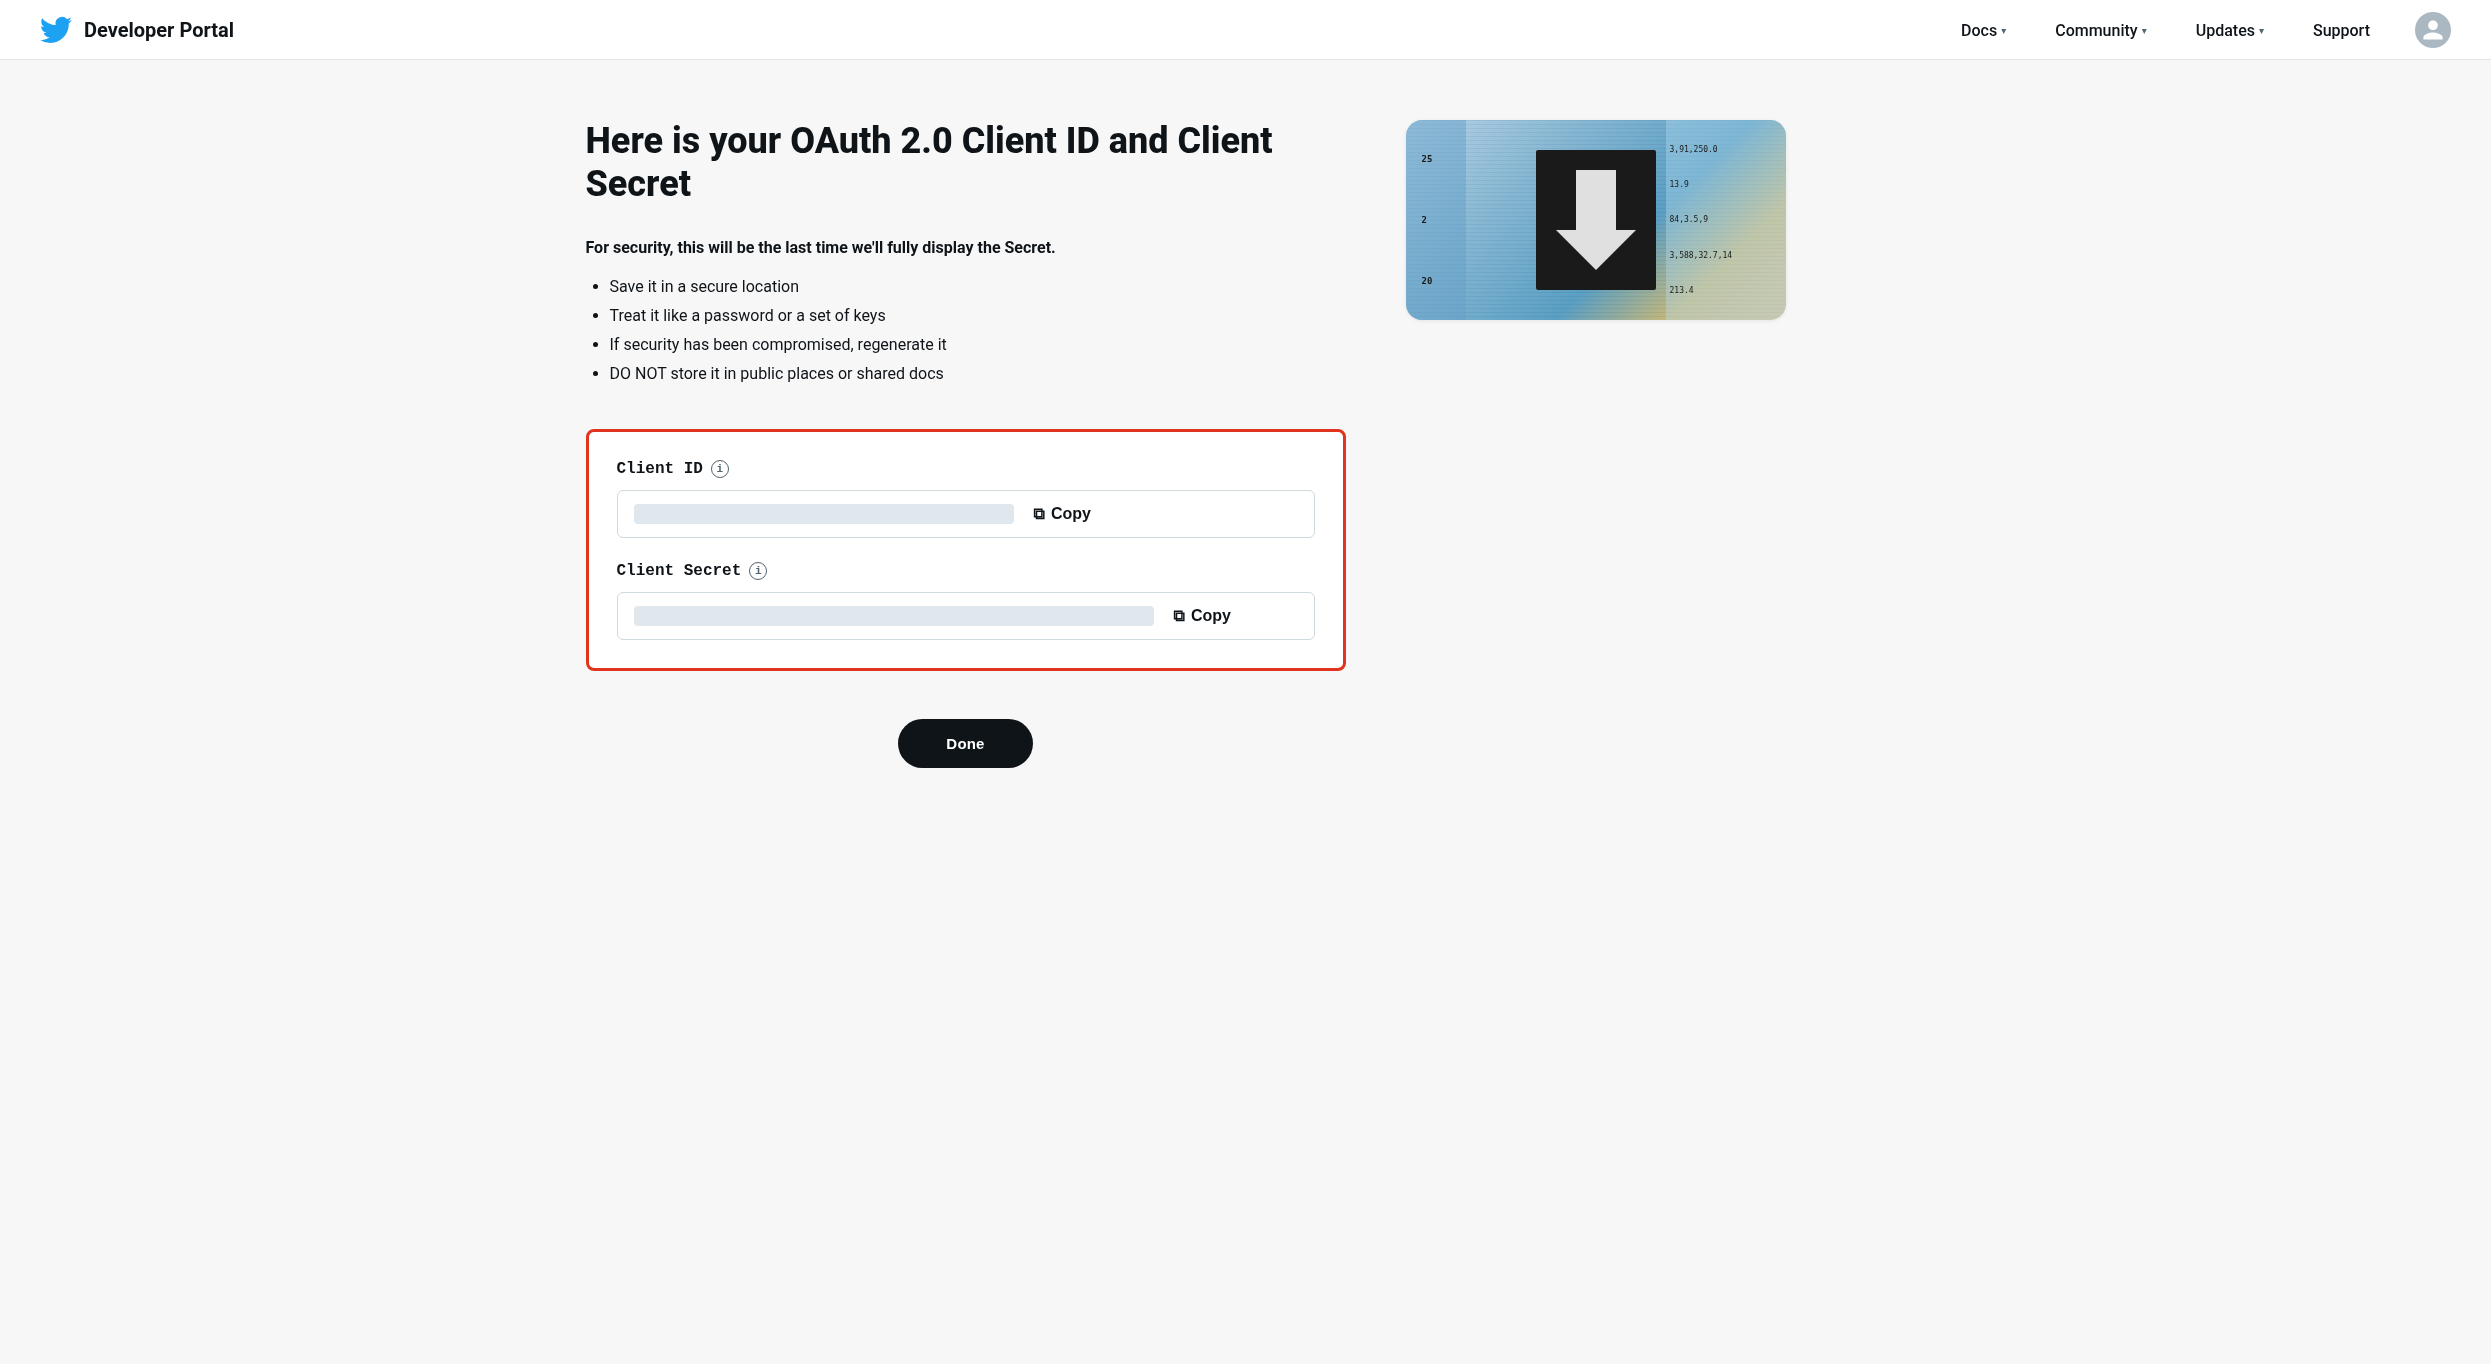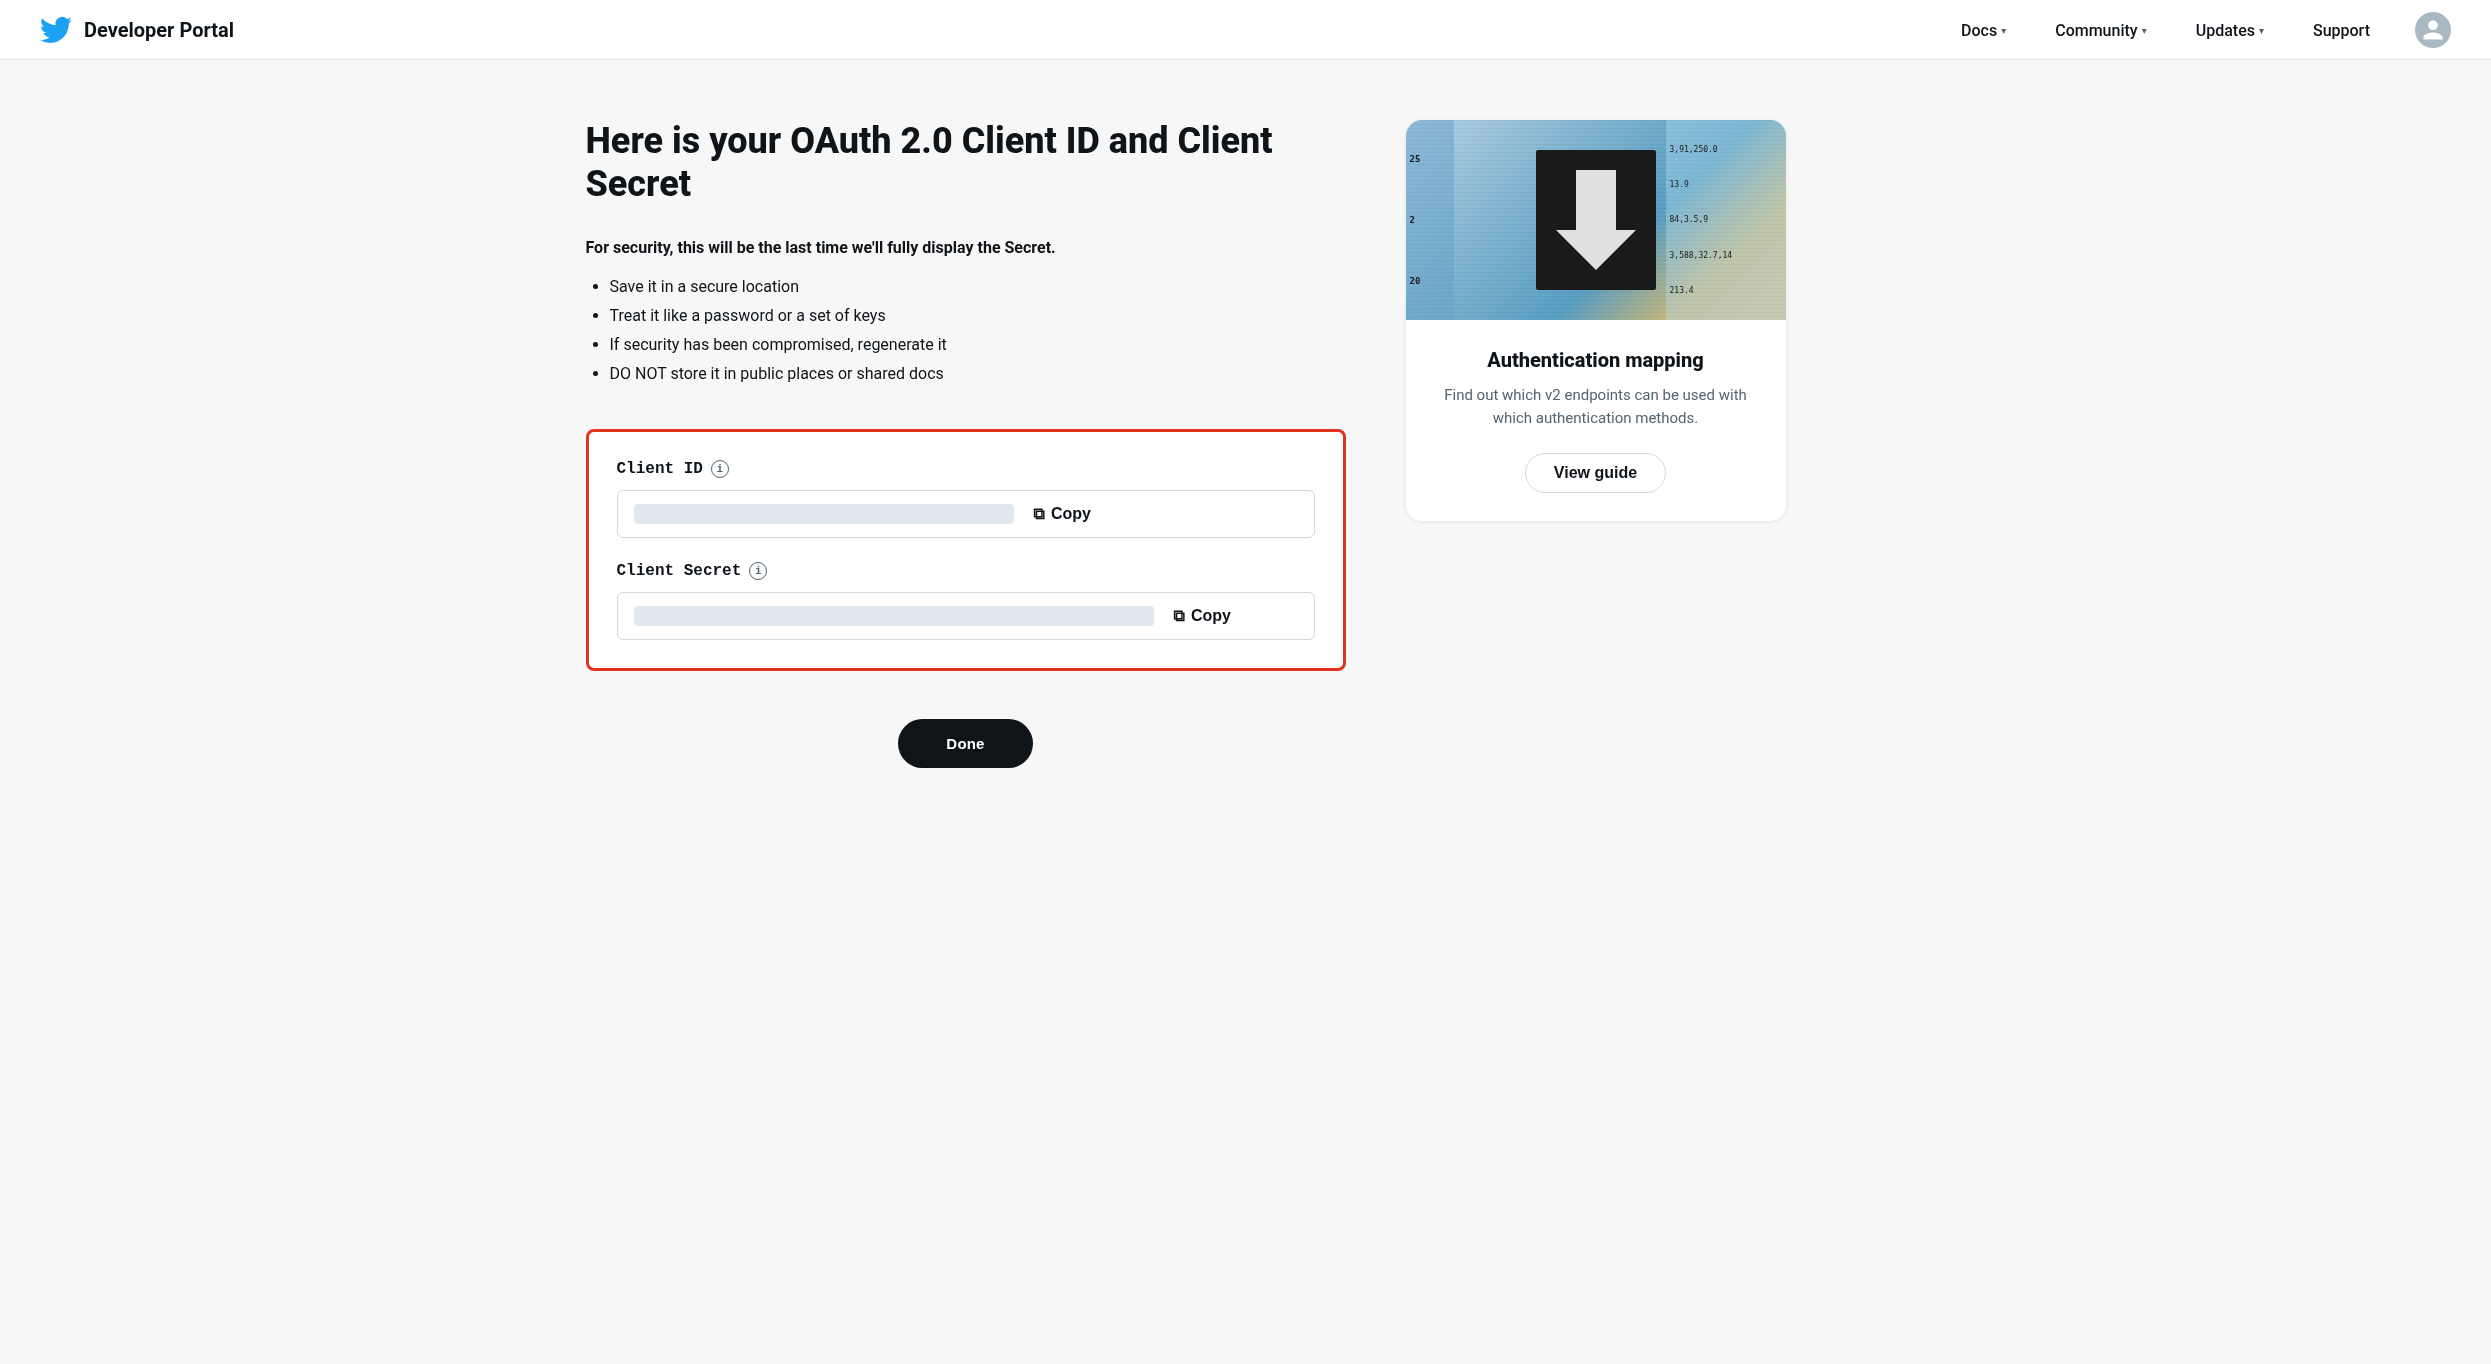--- a/index.html
+++ b/index.html
@@ -272,26 +272,26 @@
           rgba(0,0,0,0.06) 3px,
           rgba(0,0,0,0.06) 4px
         );
     }
 
     .sidebar-numbers-left {
       position: absolute;
       left: 0;
       top: 0;
       bottom: 0;
-      width: 48px;
+      width: 60px;
       background: rgba(100, 160, 200, 0.5);
       display: flex;
       flex-direction: column;
       justify-content: space-around;
-      padding: 8px 4px;
+      padding: 8px 16px;
       font-size: 9px;
       color: #1a1a1a;
       font-family: monospace;
       font-weight: 600;
       z-index: 1;
     }
 
     .sidebar-numbers-right {
       position: absolute;
       right: 0;
@@ -455,22 +455,17 @@
 
         <div class="sidebar-numbers-right">
           <span>3,91,250.0</span>
           <span>13.9</span>
           <span>84,3.5,9</span>
           <span>3,588,32.7,14</span>
           <span>213.4</span>
         </div>
       </div>
 
-      <div class="sidebar-card-body">
-        <h3 class="sidebar-card-title">Authentication mapping</h3>
-        <p class="sidebar-card-desc">Find out which v2 endpoints can be used with which authentication methods.</p>
-        <button class="view-guide-btn">View guide</button>
-      </div>
 
     </div>
   </div>
 
 </div>
 
 </body></html>

